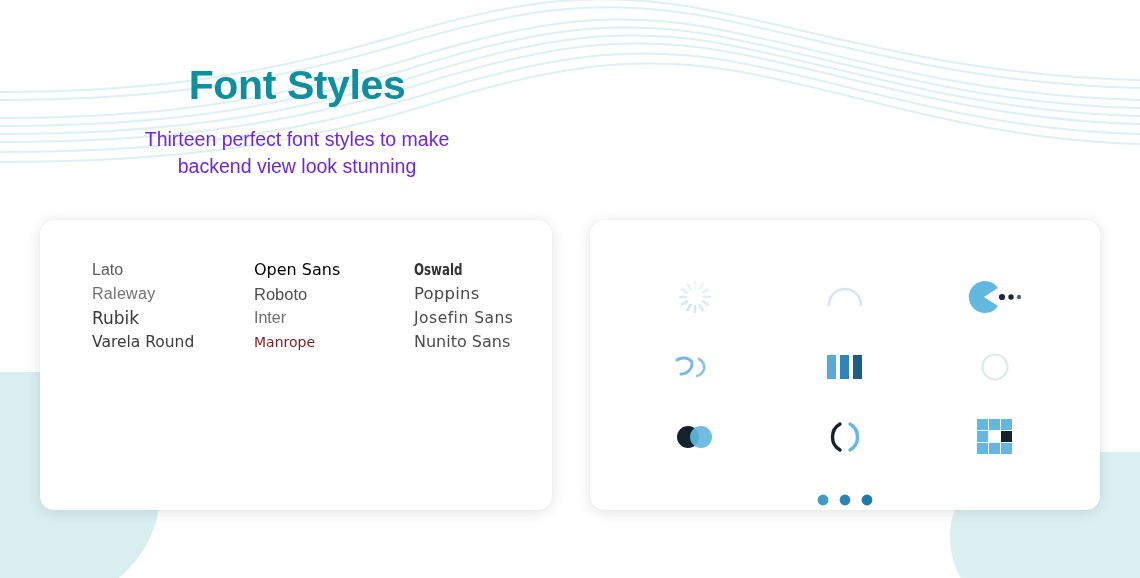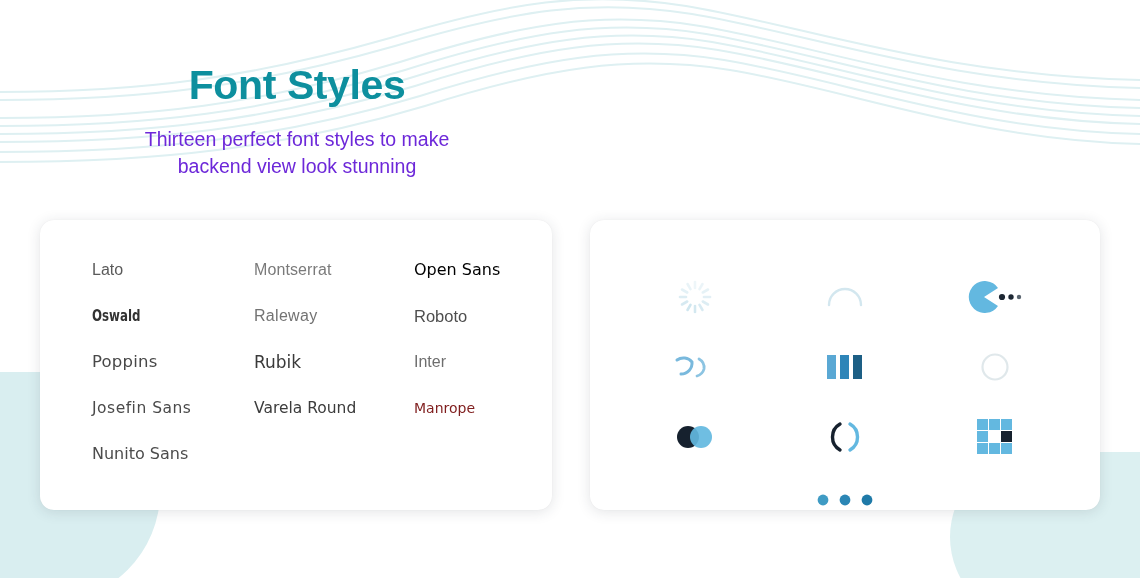--- a/index.html
+++ b/index.html
@@ -60,21 +60,20 @@
     padding:38px 40px 26px 52px;
   }
   .card-loaders {
     left:590px; top:220px; width:510px; height:290px;
     padding:28px 30px;
   }
 
   .font-grid {
     display:grid;
     grid-template-columns:162px 160px auto;
-    row-gap:22px;
     align-content:start;
   }
   .font-item {
     font-size:16px;
     color:#4a4a4a;
     white-space:nowrap;
     line-height:24px;
   }
   .f-lato      { font-family:"Liberation Sans", sans-serif; font-size:16px; color:#5a5a5a; }
   .f-oswald    { font-family:"DejaVu Sans Condensed","Liberation Sans", sans-serif; font-weight:bold; font-size:16px; transform:scaleX(0.82); transform-origin:left center; color:#333; }
@@ -130,21 +129,20 @@
     <div class="heading">Font Styles</div>
     <div class="subheading">
       <div>Thirteen perfect font styles to make</div>
       <div>backend view look stunning</div>
     </div>
   </div>
 
   <div class="card card-fonts">
     <div class="font-grid">
       <div class="font-item f-lato">Lato</div>
-      <div class="font-item f-montserrat">Montserrat</div>
       <div class="font-item f-opensans">Open Sans</div>
 
       <div class="font-item f-oswald">Oswald</div>
       <div class="font-item f-raleway">Raleway</div>
       <div class="font-item f-roboto">Roboto</div>
 
       <div class="font-item f-poppins">Poppins</div>
       <div class="font-item f-rubik">Rubik</div>
       <div class="font-item f-inter">Inter</div>
 

